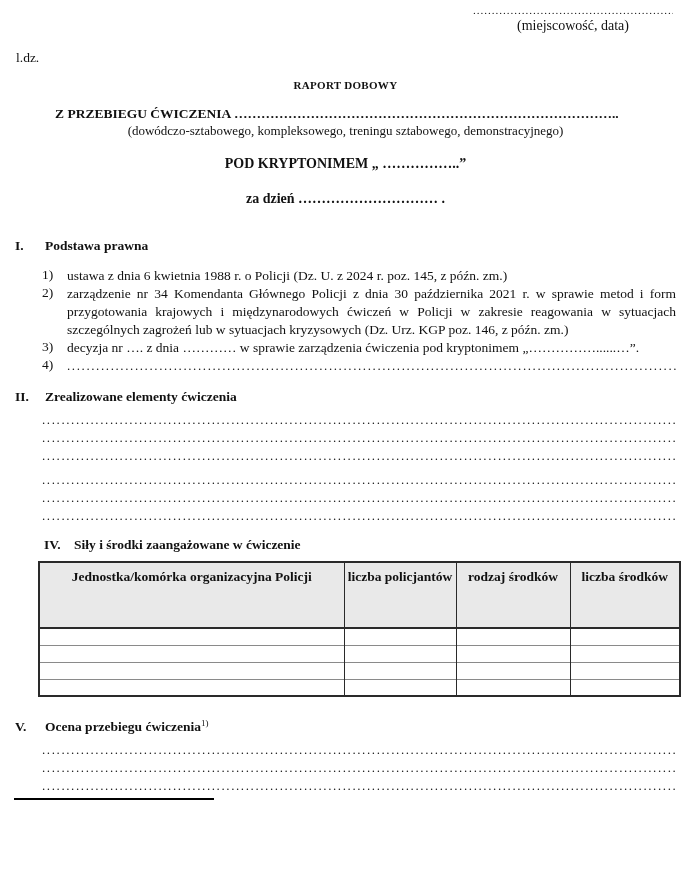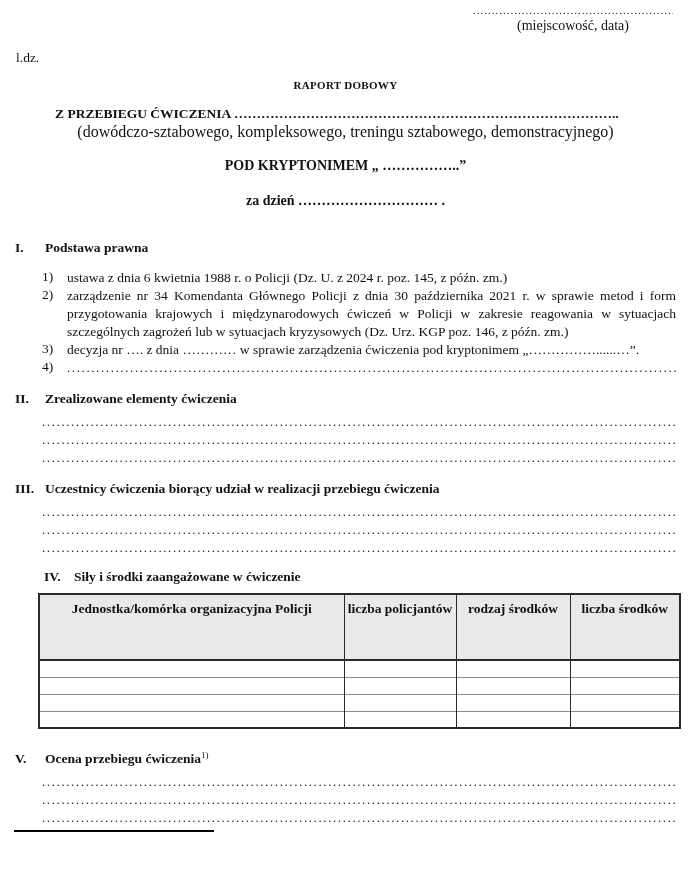--- a/index.html
+++ b/index.html
@@ -14,21 +14,21 @@
   
   .place-date { width:200px; margin-left:auto; margin-right:18px; text-align:center; }
   .place-date .dots { font-size:11px; letter-spacing:1px; white-space:nowrap; overflow:hidden; height:13px; }
   .place-date .label { font-size:14px; margin-top:1px; }
 
   .ldz { margin:16px 0 0 16px; }
 
   .center-line { text-align:center; }
   .doc-title { margin-top:13px; font-weight:bold; font-size:11px; letter-spacing:.3px; }
   .subtitle  { margin-top:15px; margin-left:55px; font-weight:bold; white-space:nowrap; overflow:hidden; width:620px; }
-  .subtitle-note { text-align:center; font-size:16px; margin-top:1px; }
+  .subtitle-note { text-align:center; font-size:13px; margin-top:1px; }
   .cryptonym { margin-top:17px; font-weight:bold; font-size:14px; }
   .date-line { margin-top:19px; font-weight:bold; font-size:14px; }
 
   
   .section-head { display:flex; margin-top:14px; padding-left:15px; font-weight:bold; }
   .section-head .numeral { width:30px; flex:none; }
   .sec1 { margin-top:31px; }
   .sec4 { margin-top:12px;padding-left:44px; }
   .sec5 { margin-top:22px; }
   sup.fn-ref { font-size:9px; font-weight:normal; vertical-align:super; line-height:0; }
@@ -119,24 +119,20 @@
   <div class="section-head">
     <span class="numeral">II.</span>
     <span>Zrealizowane elementy ćwiczenia</span>
   </div>
   <div class="dotlines">
     <div class="dotline">..............................................................................................................................................................</div>
     <div class="dotline">..............................................................................................................................................................</div>
     <div class="dotline">..............................................................................................................................................................</div>
   </div>
 
-  <div class="section-head">
-    <span class="numeral">III.</span>
-    <span>Uczestnicy ćwiczenia biorący udział w realizacji przebiegu ćwiczenia</span>
-  </div>
   <div class="dotlines">
     <div class="dotline">..............................................................................................................................................................</div>
     <div class="dotline">..............................................................................................................................................................</div>
     <div class="dotline">..............................................................................................................................................................</div>
   </div>
 
   <div class="section-head sec4">
     <span class="numeral">IV.</span>
     <span>Siły i środki zaangażowane w ćwiczenie</span>
   </div>

